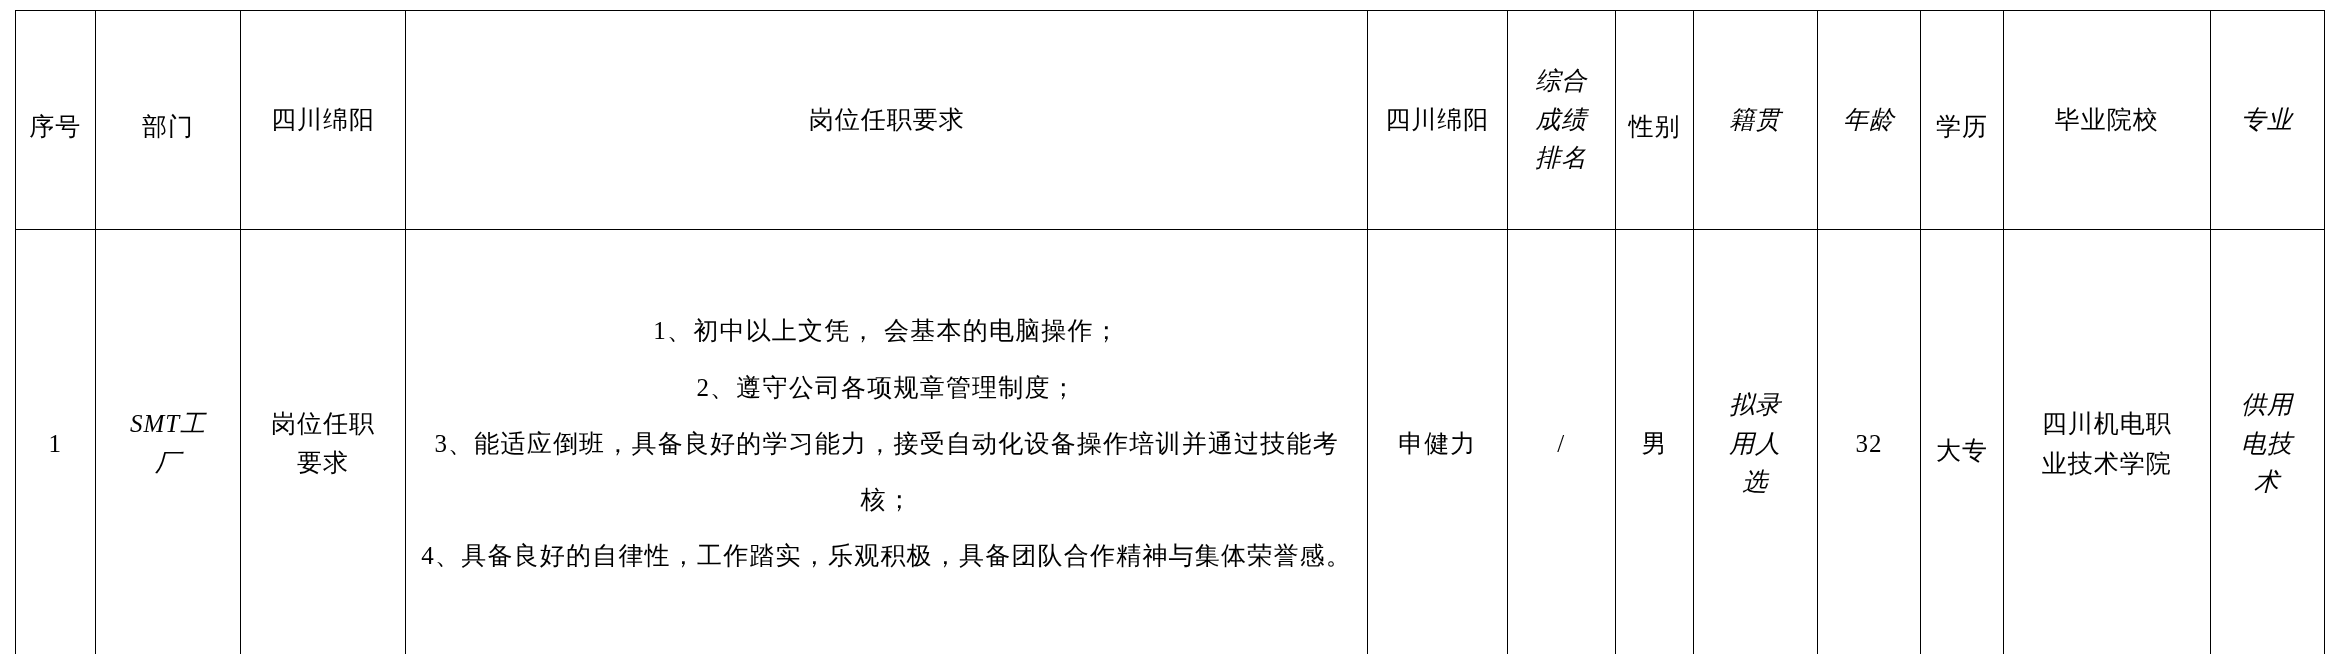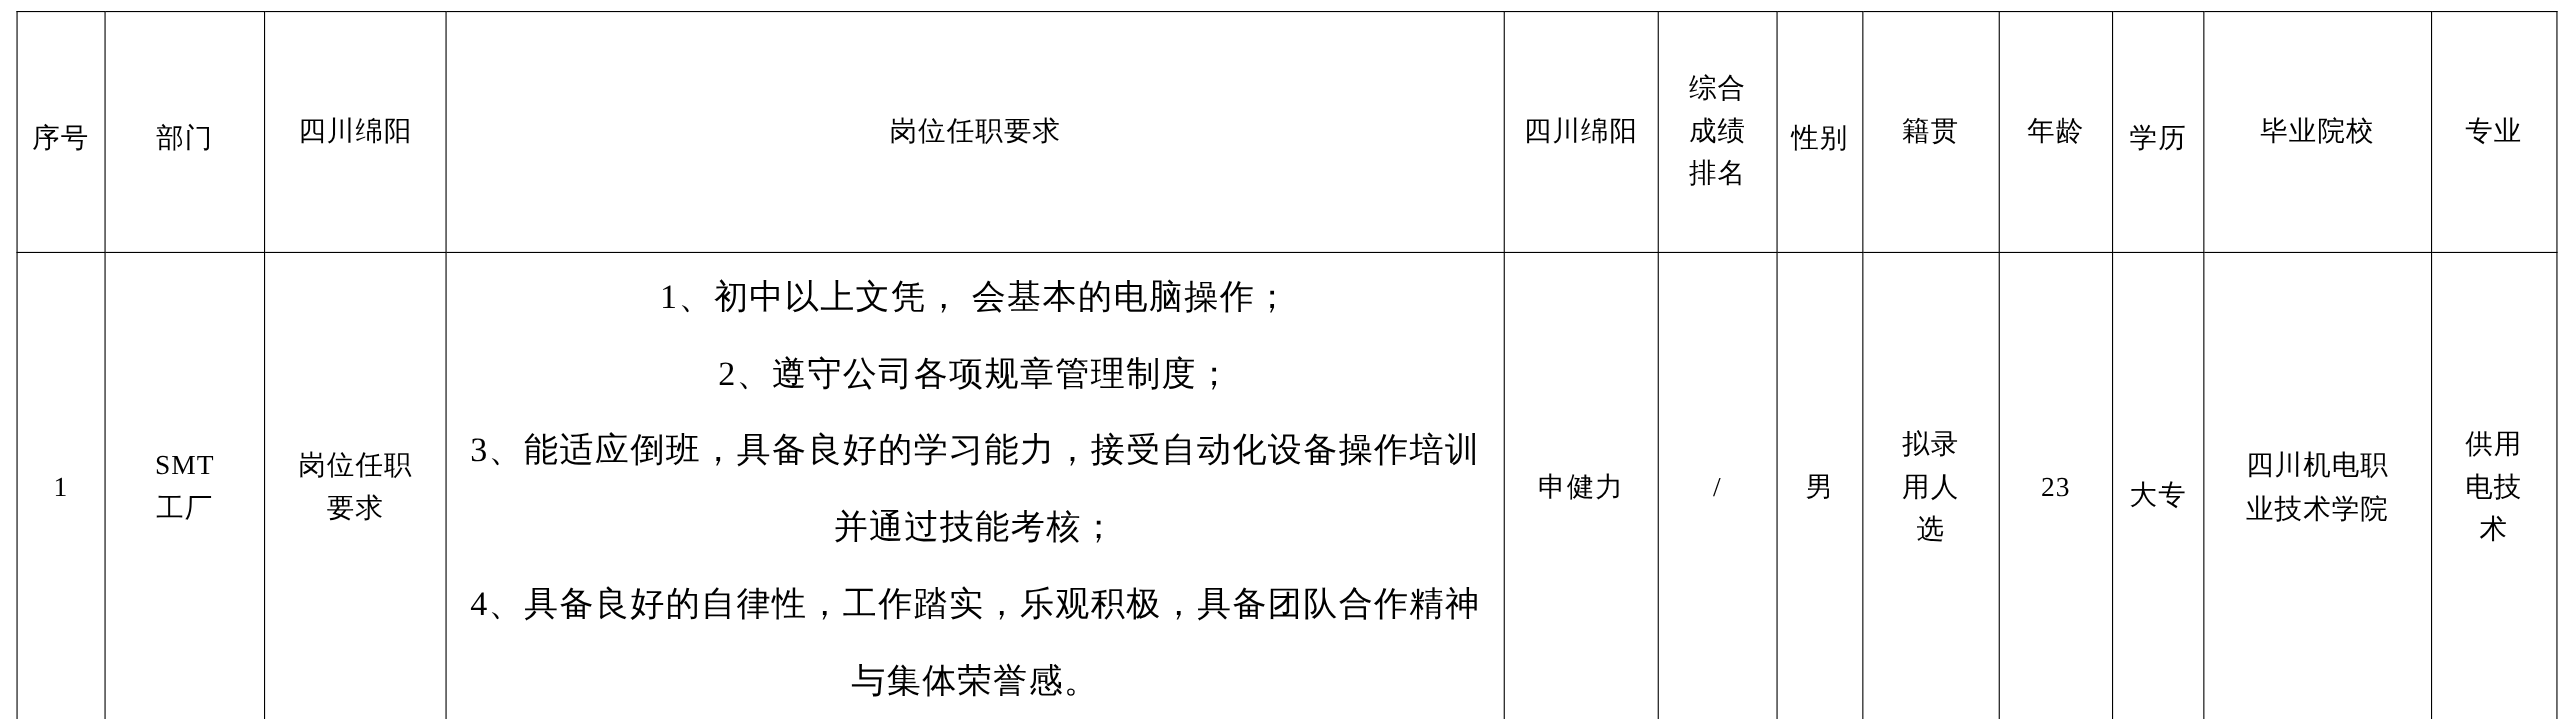--- a/index.html
+++ b/index.html
@@ -46,21 +46,21 @@
   tbody td {
     height: 420px;
   }
   td.req {
     text-align: left;
     vertical-align: middle;
     padding: 6px 16px 6px 14px;
   }
   td.req .line {
     display: block;
-    font-size: 31px;
+    font-size: 25px;
     line-height: 2.25;
     letter-spacing: 1.2px;
     white-space: normal;
   }
   .col-seq     { width: 78px; }
   .col-dept    { width: 140px; }
   .col-post    { width: 160px; }
   .col-req     { width: 930px; }
   .col-person  { width: 135px; }
   .col-score   { width: 105px; }
@@ -75,20 +75,21 @@
     max-width: 2.2em;
     word-break: break-all;
     line-height: 1.55;
     margin-top: 14px;
   }
   .wrap-3 {
     display: inline-block;
     max-width: 3.1em;
     word-break: break-all;
     line-height: 1.55;
+    font-style: italic;
   }
   .wrap-4 {
     display: inline-block;
     max-width: 4.2em;
     word-break: break-all;
     line-height: 1.55;
   }
   .wrap-5 {
     display: inline-block;
     max-width: 5.2em;
@@ -142,20 +143,20 @@
         <td class="req">
           <span class="line">1、初中以上文凭， 会基本的电脑操作；</span>
           <span class="line">2、遵守公司各项规章管理制度；</span>
           <span class="line">3、能适应倒班，具备良好的学习能力，接受自动化设备操作培训并通过技能考核；</span>
           <span class="line">4、具备良好的自律性，工作踏实，乐观积极，具备团队合作精神与集体荣誉感。</span>
         </td>
         <td><span>申健力</span></td>
         <td><span>/</span></td>
         <td><span>男</span></td>
         <td><span class="wrap-3">拟录用人选</span></td>
-        <td><span>23</span></td>
+        <td><span>32</span></td>
         <td><span class="narrow-wrap">大专</span></td>
         <td class="school-cell"><span class="wrap-5">四川机电职业技术学院</span></td>
         <td><span class="wrap-3">供用电技术</span></td>
       </tr>
     </tbody>
   </table>
 </div>
 
 </body></html>

